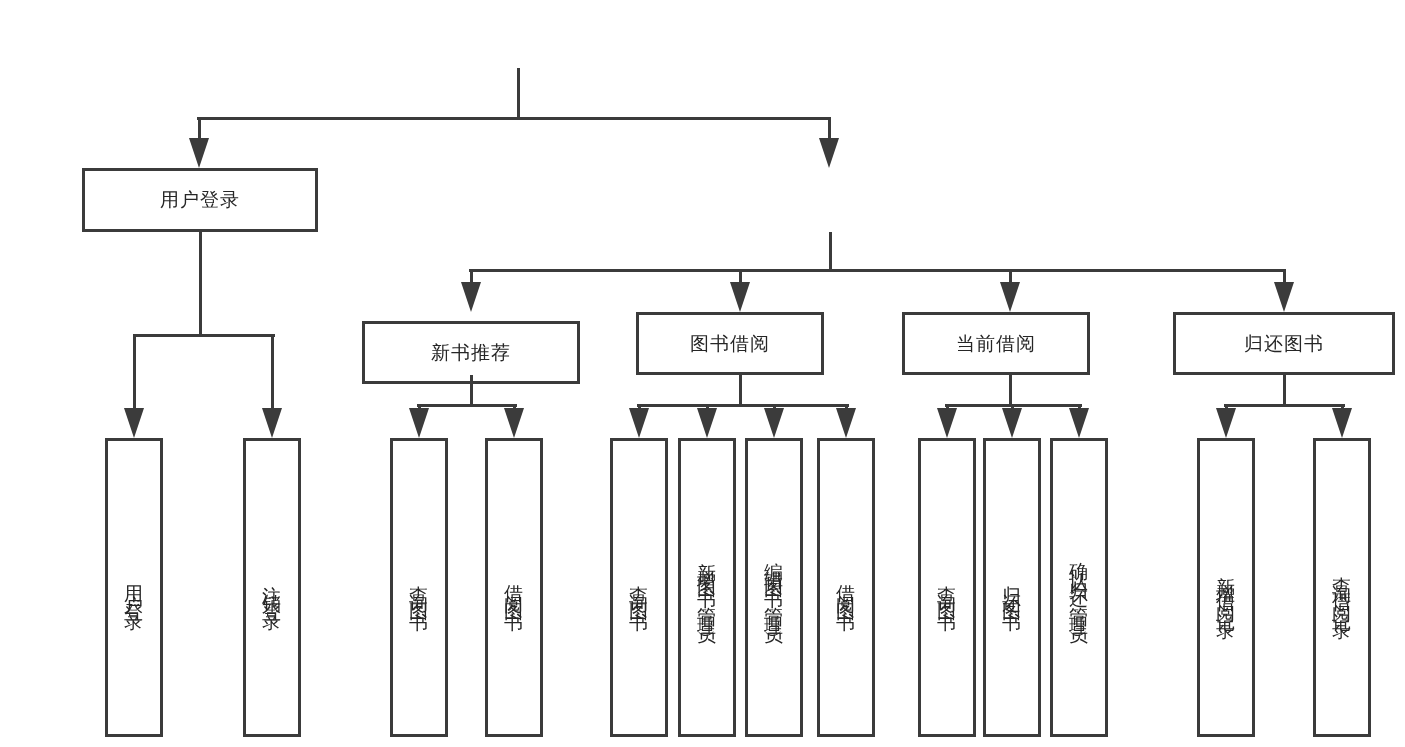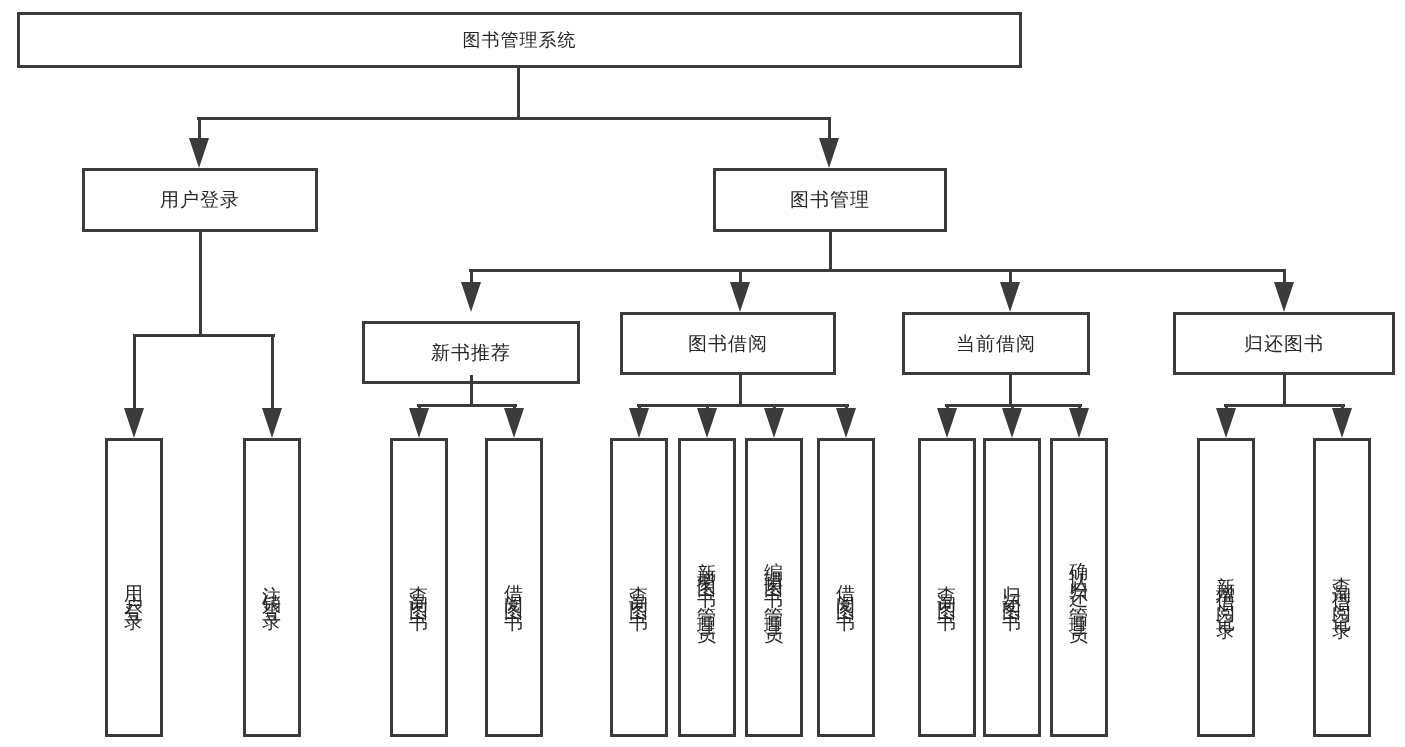--- a/index.html
+++ b/index.html
@@ -47,35 +47,29 @@
     letter-spacing:1px;
     text-shadow:1px 1px 0 #e9e9e9;
     white-space:nowrap;
   }
 </style>
 </head>
 <body>
 
 <div class="canvas">
 
-  <div class="box root-box" style="left:17px;top:12px;width:1005px;height:56px">
-    <span>图书管理系统</span>
-  </div>
 
   <div class="box" style="left:82px;top:168px;width:236px;height:64px">
     <span>用户登录</span>
-  </div>
-  <div class="box" style="left:713px;top:168px;width:234px;height:64px">
-    <span>图书管理</span>
   </div>
 
   <div class="box" style="left:362px;top:321px;width:218px;height:63px">
     <span>新书推荐</span>
   </div>
-  <div class="box" style="left:620px;top:312px;width:216px;height:63px">
+  <div class="box" style="left:636px;top:312px;width:188px;height:63px">
     <span>图书借阅</span>
   </div>
   <div class="box" style="left:902px;top:312px;width:188px;height:63px">
     <span>当前借阅</span>
   </div>
   <div class="box" style="left:1173px;top:312px;width:222px;height:63px">
     <span>归还图书</span>
   </div>
 
   <div class="box leaf" style="left:105px;top:438px;width:58px;height:299px">

